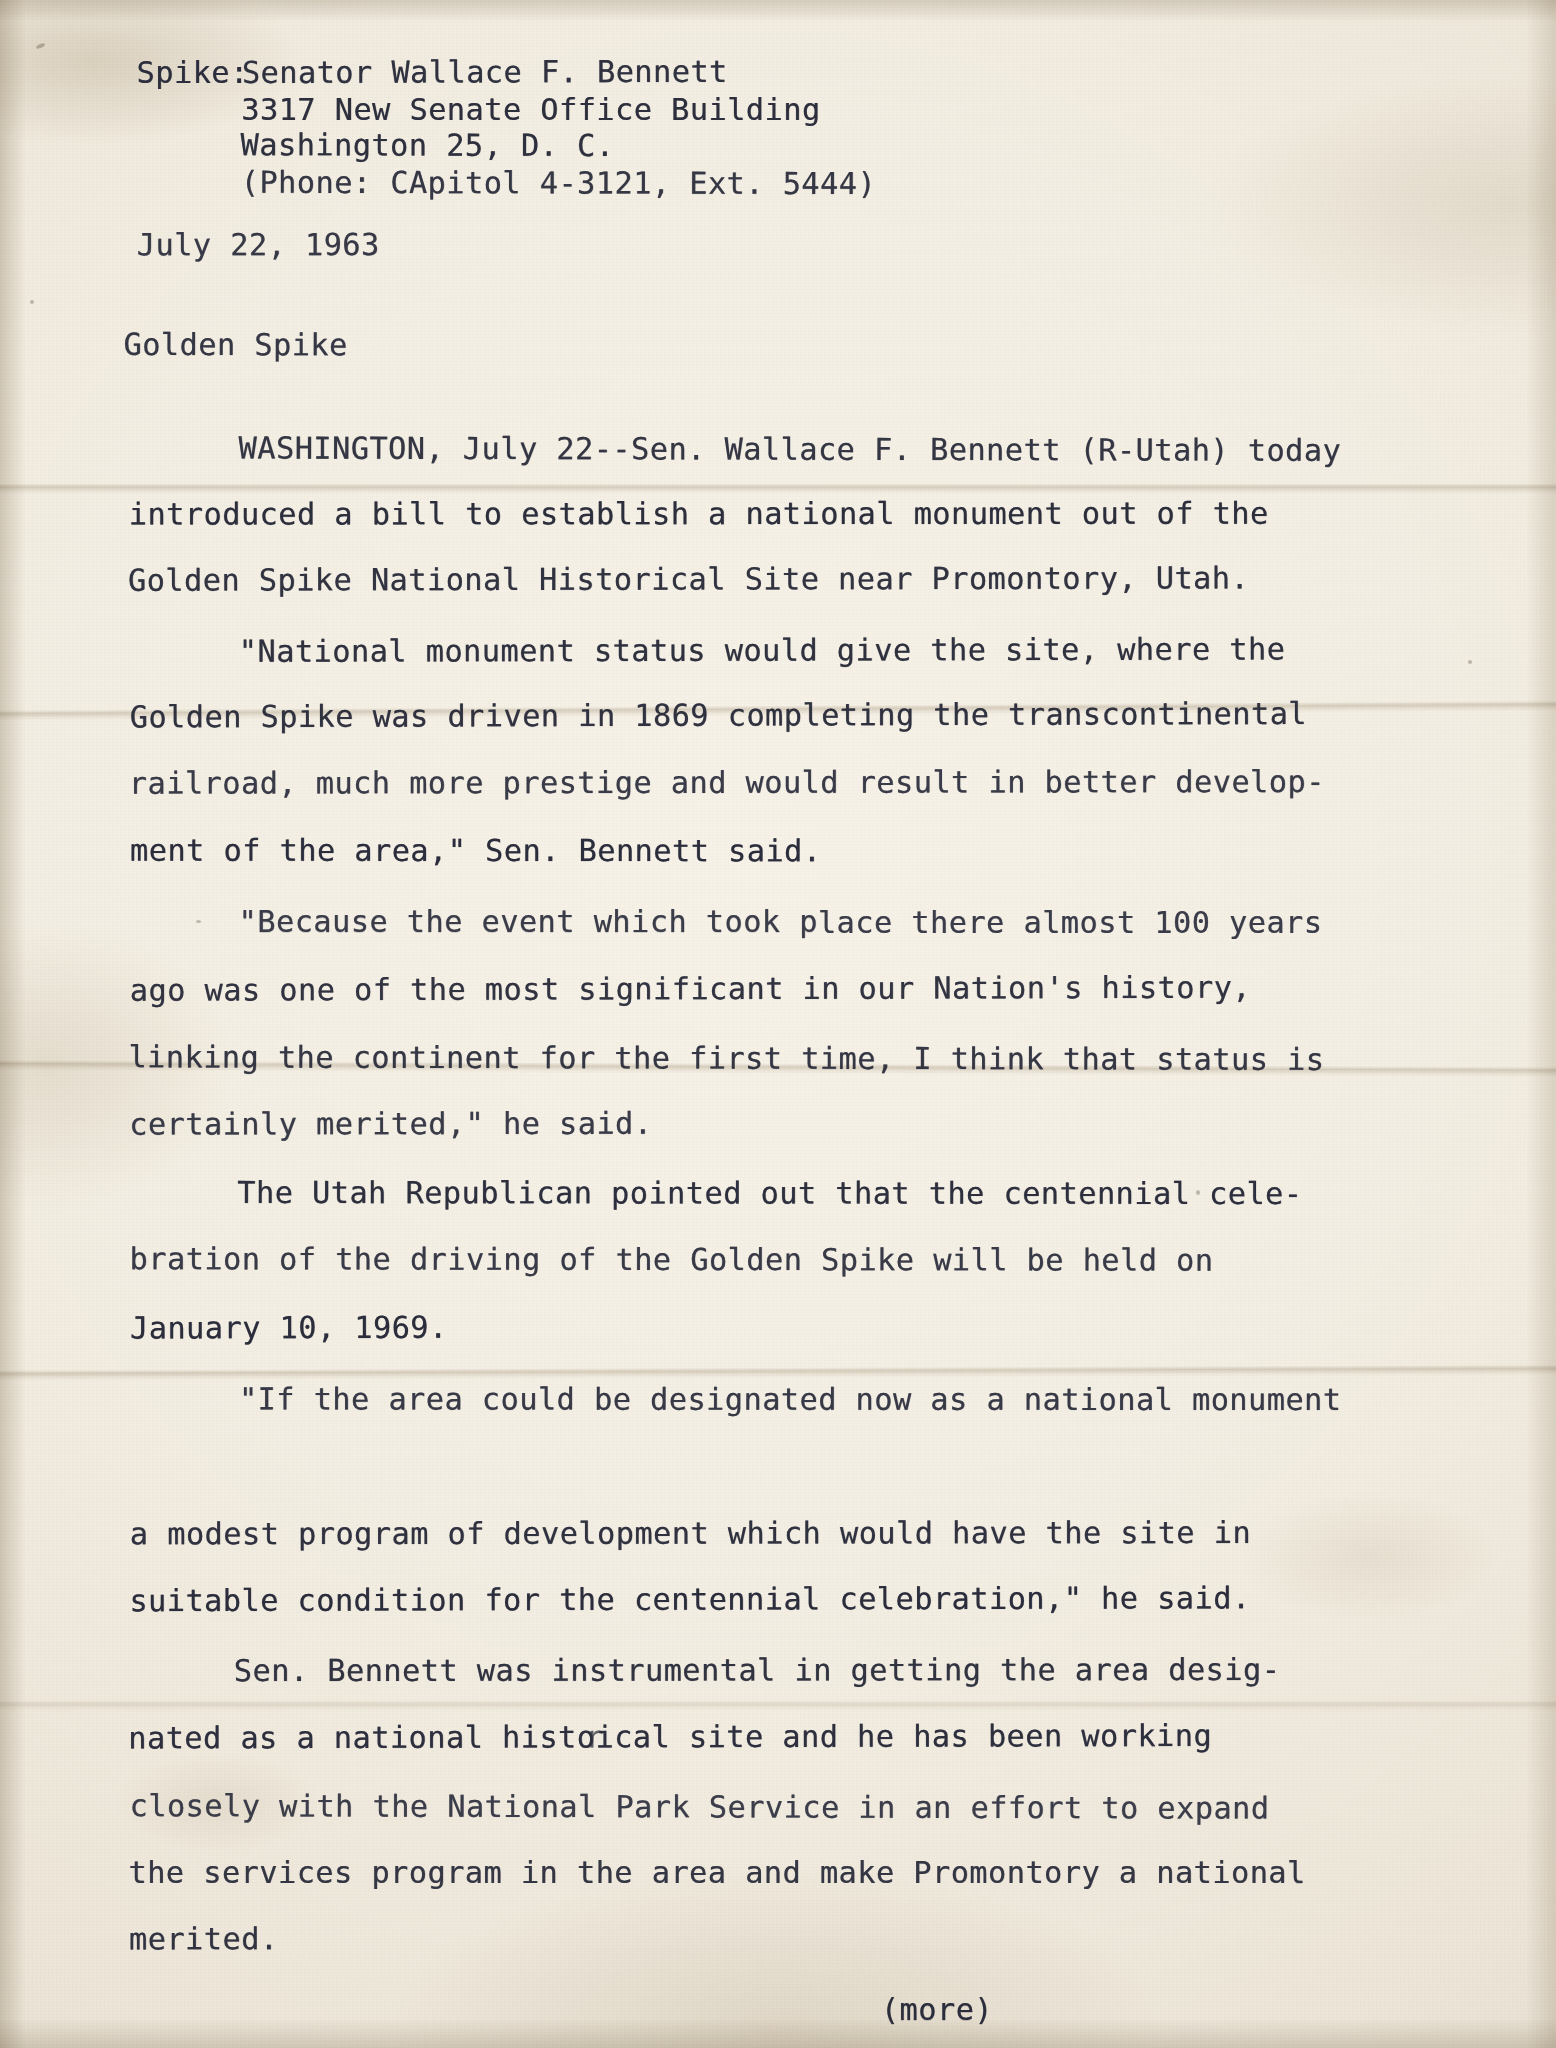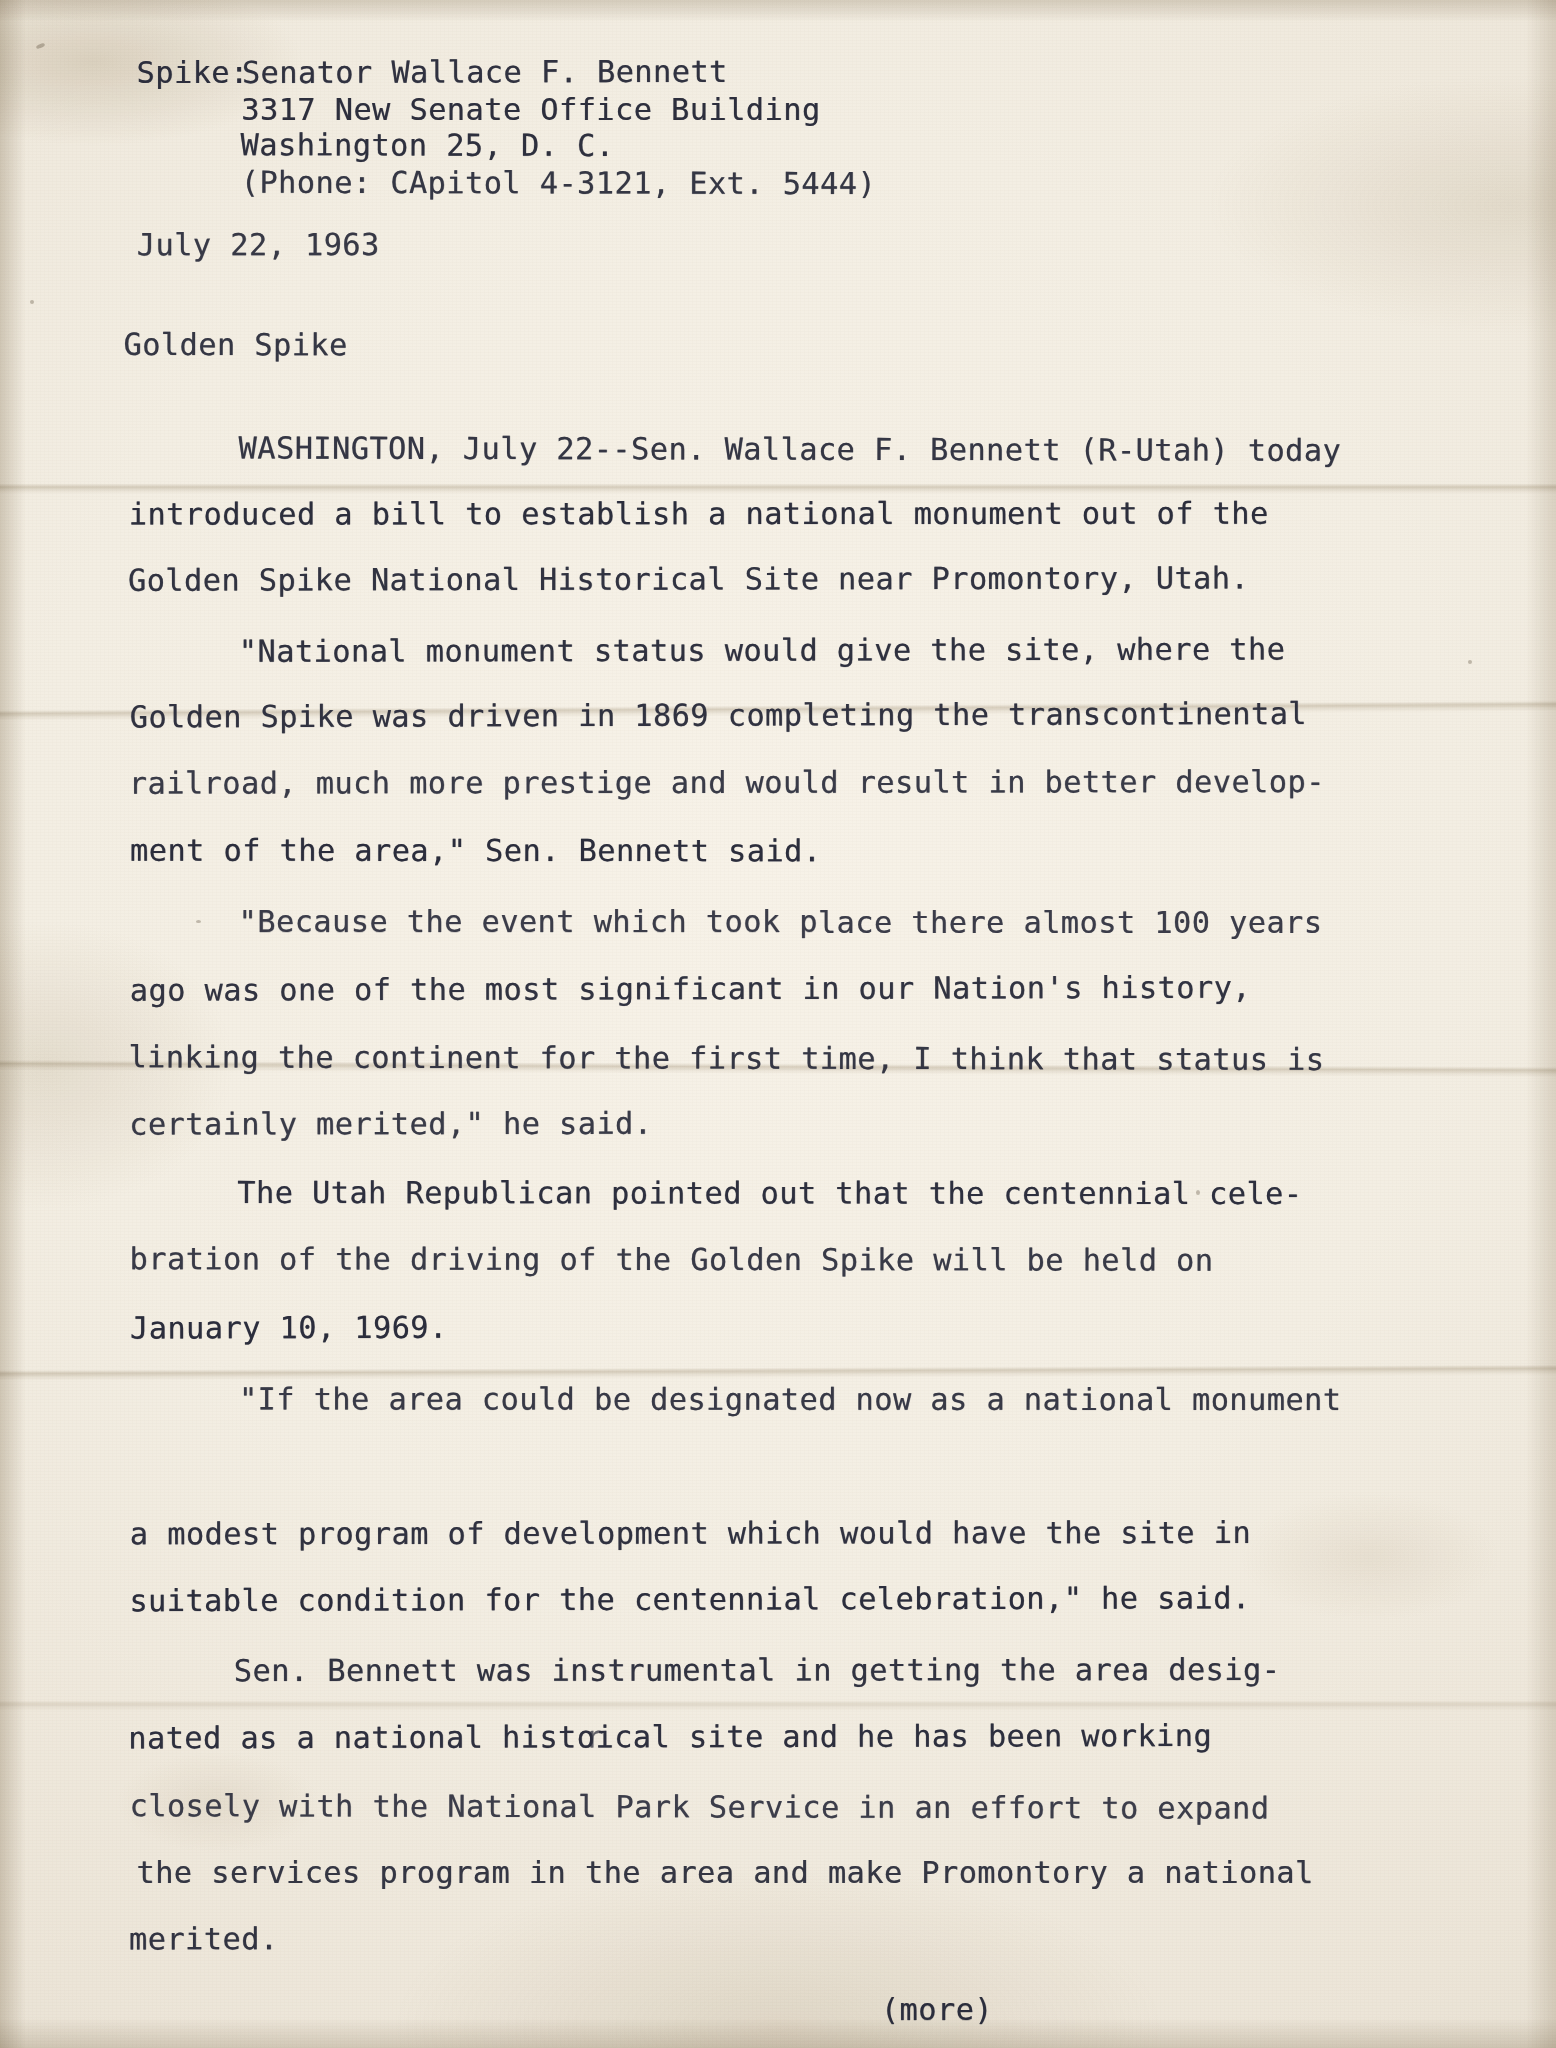--- a/index.html
+++ b/index.html
@@ -206,19 +206,19 @@
     <div class="tline blk-body" style="left: 129px; top: 1245.03px; transform: translate(0.62px, -0.75px) rotate(0.074deg); transform-origin: left center; opacity: 0.926;">bration of the driving of the Golden Spike will be held on</div>
     <div class="tline blk-body" style="left: 129px; top: 1313.56px; transform: translate(1.02px, -0.49px) rotate(-0.133deg); transform-origin: left center; opacity: 0.993;">January 10, 1969.</div>
 
     <div class="tline blk-body" style="left: 238px; top: 1384.68px; transform: translate(0.94px, -0.54px) rotate(0.029deg); transform-origin: left center; opacity: 0.93;">"If the area could be designated now as a national monument</div>
     <div class="tline blk-body" style="left: 129px; top: 1519.15px; transform: translate(0.84px, 0.32px) rotate(-0.066deg); transform-origin: left center; opacity: 0.967;">a modest program of development which would have the site in</div>
     <div class="tline blk-body" style="left: 129px; top: 1586.39px; transform: translate(0.35px, 0.18px) rotate(-0.148deg); transform-origin: left center; opacity: 0.993;">suitable condition for the centennial celebration," he said.</div>
 
     <div class="tline blk-body" style="left: 233px; top: 1656.22px; transform: translate(0.82px, 0.14px) rotate(-0.066deg); transform-origin: left center; opacity: 0.961;">Sen. Bennett was instrumental in getting the area desig-</div>
     <div class="tline blk-body" style="left: 129px; top: 1723.46px; transform: translate(-0.73px, 0.42px) rotate(-0.128deg); transform-origin: left center; opacity: 0.979;">nated as a national histo<span class="overstrike" style="position: relative;">i<span style="position: absolute; left: -0.34em; top: 0px; opacity: 0.72;">r</span></span>cal site and he has been working</div>
     <div class="tline blk-body" style="left: 129px; top: 1790.7px; transform: translate(0.57px, 0.11px) rotate(0.127deg); transform-origin: left center; opacity: 0.906;">closely with the National Park Service in an effort to expand</div>
-    <div class="tline blk-body" style="left: 137px; top: 1857.94px; transform: translate(-0.55px, -0.42px) rotate(0.026deg); transform-origin: left center; opacity: 0.944;">the services program in the area and make Promontory a national</div>
+    <div class="tline blk-body" style="left: 129px; top: 1857.94px; transform: translate(-0.55px, -0.42px) rotate(0.026deg); transform-origin: left center; opacity: 0.944;">the services program in the area and make Promontory a national</div>
     <div class="tline blk-body faint" style="left: 129px; top: 1925.17px; transform: translate(0.02px, -0.57px) rotate(-0.078deg); transform-origin: left center; opacity: 0.956;">merited.</div>
 
     <div class="tline blk-body" style="left: 880px; top: 1995px; transform: translate(0.9px, 0.36px) rotate(0.011deg); transform-origin: left center; opacity: 0.994;">(more)</div>
 
   </div>
 </div>
 
 </body></html>

